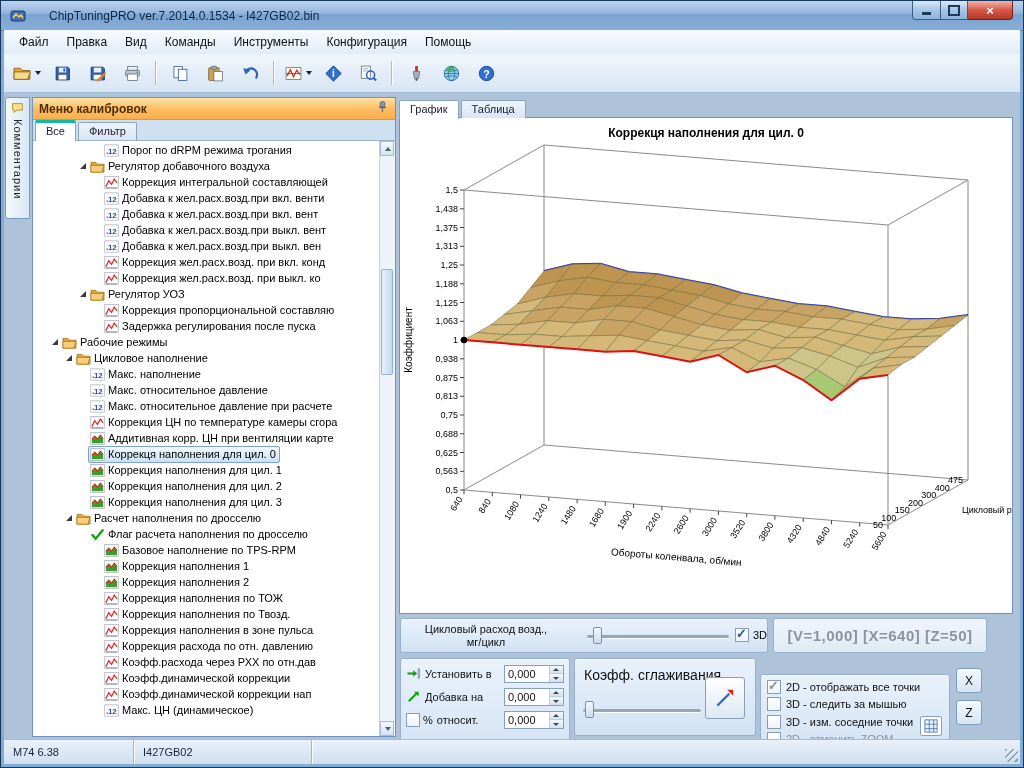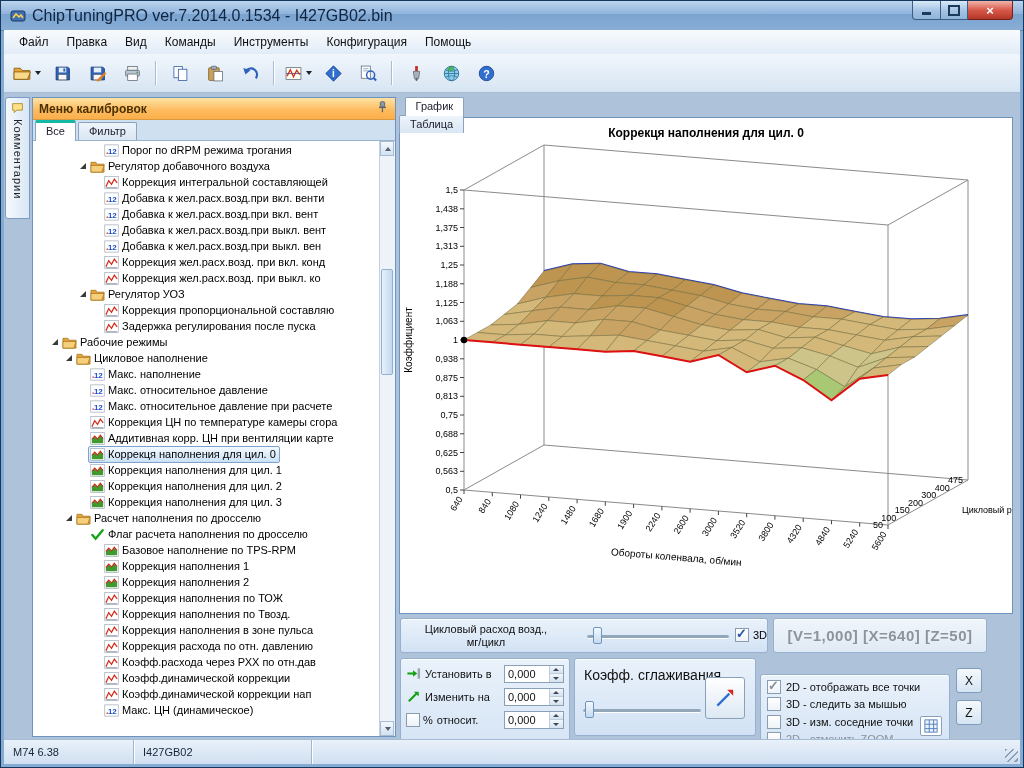--- a/index.html
+++ b/index.html
@@ -4,21 +4,21 @@
 <style>
   html,body{margin:0;padding:0;width:1024px;height:768px;overflow:hidden;
     font-family:"Liberation Sans",sans-serif;-webkit-font-smoothing:antialiased;}
   .window{position:relative;width:1024px;height:768px;background:#aec3da;
     box-shadow:inset 0 0 0 1px #17365c, inset 0 0 0 4px #84abd3;}
   
   .titlebar{position:absolute;left:1px;top:1px;right:1px;height:29px;
     background:linear-gradient(#bcd4ee,#8fb3dc 45%,#7aa3d0 46%,#88aed6);
     border-bottom:1px solid #5d86b5;display:flex;align-items:center;padding-left:9px;}
   .titlebar .appico{width:16px;height:16px;margin-right:6px;}
-  .titlebar .ttext{font-size:16px;color:#0f2540;}
+  .titlebar .ttext{font-size:12px;color:#0f2540;margin-left:17px;}
   .winbtns{position:absolute;top:0;right:10px;display:flex;}
   .wbtn{height:19px;border:1px solid #3b5d84;border-top:none;display:flex;align-items:center;justify-content:center;
     background:linear-gradient(#d9e9f9,#a3c2e2 55%,#8fb4da);color:#1c3a5c;box-sizing:border-box;}
   .wbtn.min{width:29px;border-radius:0 0 0 4px;}
   .wbtn.max{width:27px;border-left:none;}
   .wbtn.close{width:45px;border-left:none;border-color:#7a2018;border-radius:0 0 4px 0;
     background:linear-gradient(#f2b4aa,#d8594a 50%,#b23728);color:#fff;font-size:13px;font-weight:bold;}
   .glyph-min{width:9px;height:3px;background:currentColor;margin-top:7px;}
   .glyph-max{width:8px;height:7px;border:2px solid currentColor;}
   
@@ -66,21 +66,21 @@
   .tlabel{font-size:11px;color:#000;}
   .vscroll{position:absolute;top:0;right:0;bottom:0;width:15px;background:#eef3f9;border-left:1px solid #c4d2e0;}
   .sb-btn{position:absolute;left:0;width:14px;height:15px;background:linear-gradient(#f5f9fd,#d2e1f1);
     border:1px solid #a5bcd4;box-sizing:border-box;}
   .sb-btn::after{content:"";position:absolute;left:3.5px;border-left:3.5px solid transparent;border-right:3.5px solid transparent;}
   .sb-up{top:0;} .sb-up::after{top:5px;border-bottom:4.5px solid #55606c;}
   .sb-dn{bottom:0;} .sb-dn::after{top:5px;border-top:4.5px solid #55606c;}
   .sb-thumb{position:absolute;left:1px;width:12px;top:128px;height:106px;border-radius:2px;
     background:linear-gradient(90deg,#e9f1fa,#c2d8ee);border:1px solid #90b0d2;box-sizing:border-box;}
   
-  .chart-tabs{position:absolute;left:399px;top:97px;height:21px;display:flex;align-items:flex-end;z-index:2;flex-direction:column;}
+  .chart-tabs{position:absolute;left:399px;top:97px;height:21px;display:flex;align-items:flex-end;z-index:2;}
   .chart-box{position:absolute;left:399px;top:117px;width:614px;height:497px;background:#fff;
     border:1px solid #6d94bf;box-sizing:border-box;}
   .chart-title{position:absolute;left:0;right:0;top:8px;text-align:center;font-size:12px;font-weight:bold;color:#000;}
   #chartSvg{position:absolute;left:0;top:0;width:612px;height:495px;}
   #chartSvg text{font-family:"Liberation Sans",sans-serif;}
   
   .controls{position:absolute;left:399px;top:616px;width:614px;height:121px;}
   .grp{position:absolute;background:linear-gradient(#eaf2fb,#d2e2f4);border:1px solid #96b1cf;
     border-radius:3px;box-shadow:inset 0 1px 0 #fff;box-sizing:border-box;}
   .grp-cyclic{left:1px;top:2px;width:368px;height:35px;}
@@ -1031,21 +1031,21 @@
             </span>
         </div>
       </div>
       <div class="srow">
         <span class="sicon">
           <svg viewBox="0 0 16 16">
               <line x1="3" y1="13" x2="11" y2="5" stroke="#13a013" stroke-width="2.2"></line>
               <polygon points="8.5,3 13.5,3 13.5,8" fill="#13a013"></polygon>
             </svg>
         </span>
-        <span class="slabel">Изменить на</span>
+        <span class="slabel">Добавка на</span>
         <div class="spin">
           <span class="spin-val">0,000</span>
           <span class="spin-btns">
               <span class="up"></span>
               <span class="dn"></span>
             </span>
         </div>
       </div>
       <div class="srow">
         <span class="cb"></span>

